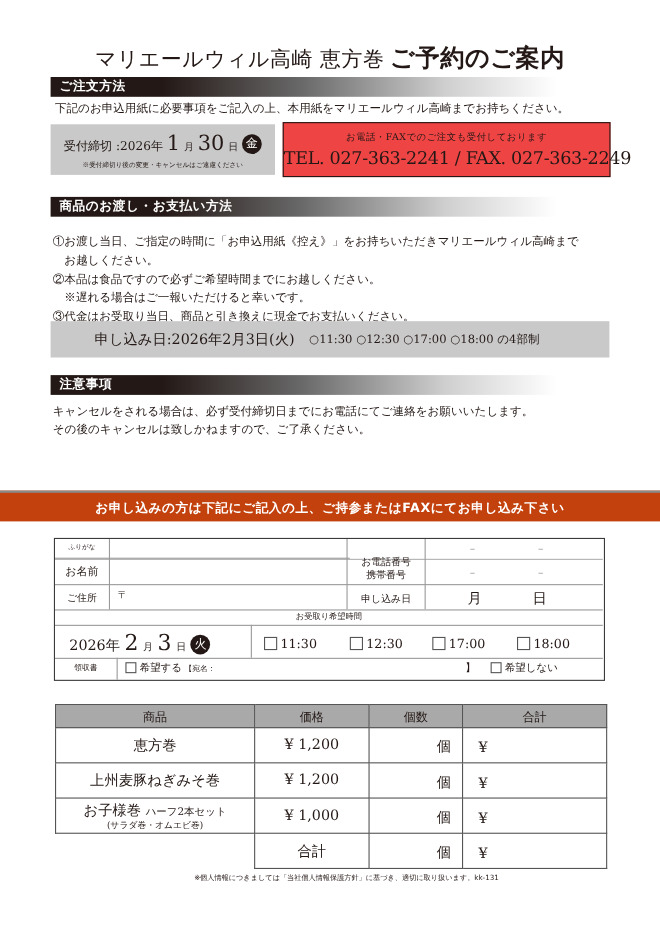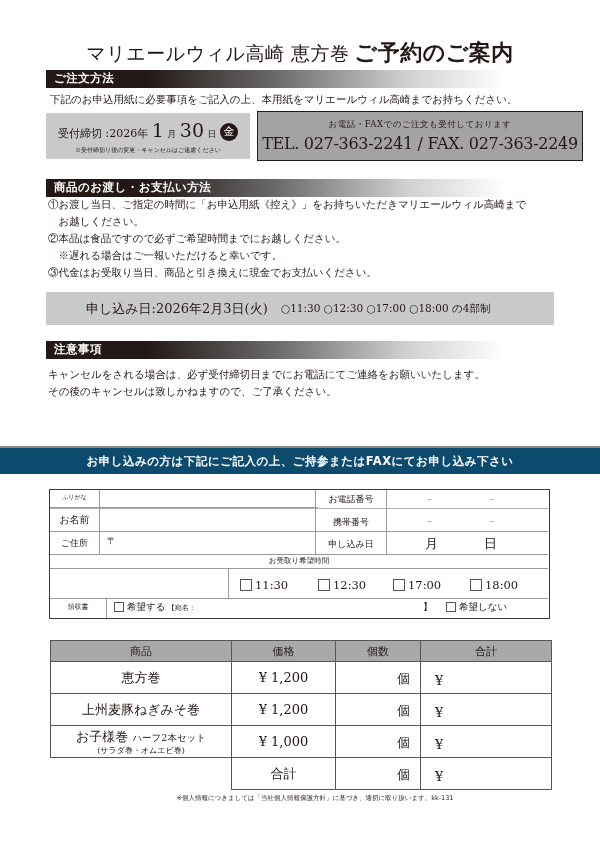--- a/index.html
+++ b/index.html
@@ -17,29 +17,29 @@
 
   .txt { font-size: 10.5px; line-height: 17px; white-space: nowrap; }
 
   .deadline-box { left: 46px; top: 113px; width: 204px; height: 46px; background: #c9c9c9; }
   .deadline-main { position: absolute; left: 0; top: 6px; width: 204px; text-align: center; white-space: nowrap; font-size: 11px; }
   .deadline-main .big { font-size: 19px; }
   .deadline-main .small { font-size: 9px; }
   .dow { display: inline-block; width: 18px; height: 18px; border-radius: 50%; background: #231815; color: #fff; font-size: 11px; line-height: 18px; text-align: center; vertical-align: 2px; }
   .deadline-note { position: absolute; left: 0; top: 33px; width: 204px; text-align: center; font-size: 6px; white-space: nowrap; }
 
-  .contact-box { left: 257px; top: 111px; width: 326px; height: 50px; border: 1.2px solid #231815; background: #a3a3a3; }
+  .contact-box { left: 257px; top: 111px; width: 298px; height: 50px; border: 1.2px solid #231815; background: #ef4444; }
   .contact-line1 { position: absolute; left: 0; top: 7px; width: 100%; text-align: center; font-size: 8.5px; letter-spacing: 0.5px; }
   .contact-line2 { position: absolute; left: 0; top: 22px; width: 100%; text-align: center; font-size: 16px; white-space: nowrap; letter-spacing: -0.3px; }
 
   .delivery-box { left: 46px; top: 292px; width: 508px; height: 33px; background: #c9c9c9; }
   .delivery-box .d1 { position: absolute; left: 40px; top: 8px; font-size: 13px; white-space: nowrap; }
   .delivery-box .d2 { position: absolute; left: 235px; top: 10px; font-size: 10.5px; white-space: nowrap; }
 
-  .apply-banner { left: 0; top: 446px; width: 600px; height: 28px; background: #0c4a6e; border-top: 2px solid #8a8a8a; }
+  .apply-banner { left: 0; top: 446px; width: 600px; height: 28px; background: #c2410c; border-top: 2px solid #8a8a8a; }
   .apply-banner span { position: absolute; left: 0; top: 6px; width: 100%; text-align: center; font-family: "DejaVu Sans", sans-serif; font-weight: bold; font-size: 11.5px; color: #fff; letter-spacing: 0.5px; }
 
   
   .form { left: 49px; top: 489px; width: 501px; height: 130px; border: 1.5px solid #3a3a3a; }
   .hl { position: absolute; height: 0; border-top: 1px solid #9a9a9a; }
   .vl { position: absolute; width: 0; border-left: 1px solid #9a9a9a; }
   .lbl { position: absolute; font-size: 9px; text-align: center; white-space: nowrap; }
   .cb { display: inline-block; width: 12px; height: 12px; border: 1px solid #555; vertical-align: -2px; margin-right: 3px; background:#fff; }
 
   
@@ -83,21 +83,21 @@
 </div>
 
 <div class="abs contact-box">
   <div class="contact-line1">お電話・FAXでのご注文も受付しております</div>
   <div class="contact-line2">TEL. 027-363-2241 / FAX. 027-363-2249</div>
 </div>
 
 <div class="abs sec-bar" style="top:179px;">
   <span>商品のお渡し・お支払い方法</span>
 </div>
-<div class="abs txt" style="left:48px; top:196px;">
+<div class="abs txt" style="left:48px; top:212px;">
   <div>①お渡し当日、ご指定の時間に「お申込用紙《控え》」をお持ちいただきマリエールウィル高崎まで</div>
   <div>　お越しください。</div>
   <div>②本品は食品ですので必ずご希望時間までにお越しください。</div>
   <div>　※遅れる場合はご一報いただけると幸いです。</div>
   <div>③代金はお受取り当日、商品と引き換えに現金でお支払いください。</div>
 </div>
 
 <div class="abs delivery-box">
   <div class="d1">申し込み日:2026年2月3日(火)</div>
   <div class="d2">○11:30 ○12:30 ○17:00 ○18:00 の4部制</div>
@@ -132,39 +132,47 @@
 
   <div class="lbl" style="left:0; top:3px; width:49px; font-size:6px;">ふりがな</div>
   <div class="lbl" style="left:0; top:23px; width:49px; font-size:10px;">お名前</div>
   <div class="lbl" style="left:0; top:47px; width:49px;">ご住所</div>
   <div class="lbl" style="left:57px; top:45px;">〒</div>
 
   <div class="abs" style="left:50px; top:0; width:215px; height:17px;"></div>
   <div class="abs" style="left:50px; top:19px; width:215px; height:22px;"></div>
   <div class="abs" style="left:70px; top:42px; width:195px; height:22px;"></div>
 
-  <div class="lbl" style="left:266px; top:3px; width:70px;font-family:Liberation Mono, monospace;">お電話番号</div>
+  <div class="lbl" style="left:266px; top:15px; width:70px;font-family:Liberation Mono, monospace;">お電話番号</div>
   <div class="lbl" style="left:266px; top:26px; width:70px;">携帯番号</div>
   <div class="lbl" style="left:266px; top:48px; width:70px;">申し込み日</div>
 
   <div class="abs" style="left:337px; top:0; width:161px; height:17px;">
     <span class="lbl" style="left:38px; top:3px; color:#888;">－</span>
     <span class="lbl" style="left:100px; top:3px; color:#888;">－</span>
   </div>
   <div class="abs" style="left:337px; top:19px; width:161px; height:22px;">
     <span class="lbl" style="left:38px; top:6px; color:#888;">－</span>
     <span class="lbl" style="left:100px; top:6px; color:#888;">－</span>
   </div>
   <div class="abs" style="left:337px; top:42px; width:161px; height:22px;">
     <span class="lbl" style="left:38px; top:3px; font-size:13px; font-family:'DejaVu Sans',sans-serif;">月</span>
     <span class="lbl" style="left:97px; top:3px; font-size:13px; font-family:'DejaVu Sans',sans-serif;">日</span>
   </div>
 
   <div class="lbl" style="left:0; top:66px; width:498px; font-size:7.5px;">お受取り希望時間</div>
 
+  <div class="abs" style="left:13px; top:82px; white-space:nowrap; font-size:13px;">
+    <span>2026年</span>
+    <span style="font-size:20px;">2</span>
+    <span style="font-size:9px;">月</span>
+    <span style="font-size:20px;">3</span>
+    <span style="font-size:9px;">日</span>
+    <span class="dow">火</span>
+  </div>
 
   <div class="abs" style="left:190px; top:88px; white-space:nowrap; font-size:11.5px;">
     <span class="cb"></span><span>11:30</span>
   </div>
   <div class="abs" style="left:268px; top:88px; white-space:nowrap; font-size:11.5px;">
     <span class="cb"></span><span>12:30</span>
   </div>
   <div class="abs" style="left:343px; top:88px; white-space:nowrap; font-size:11.5px;">
     <span class="cb"></span><span>17:00</span>
   </div>

